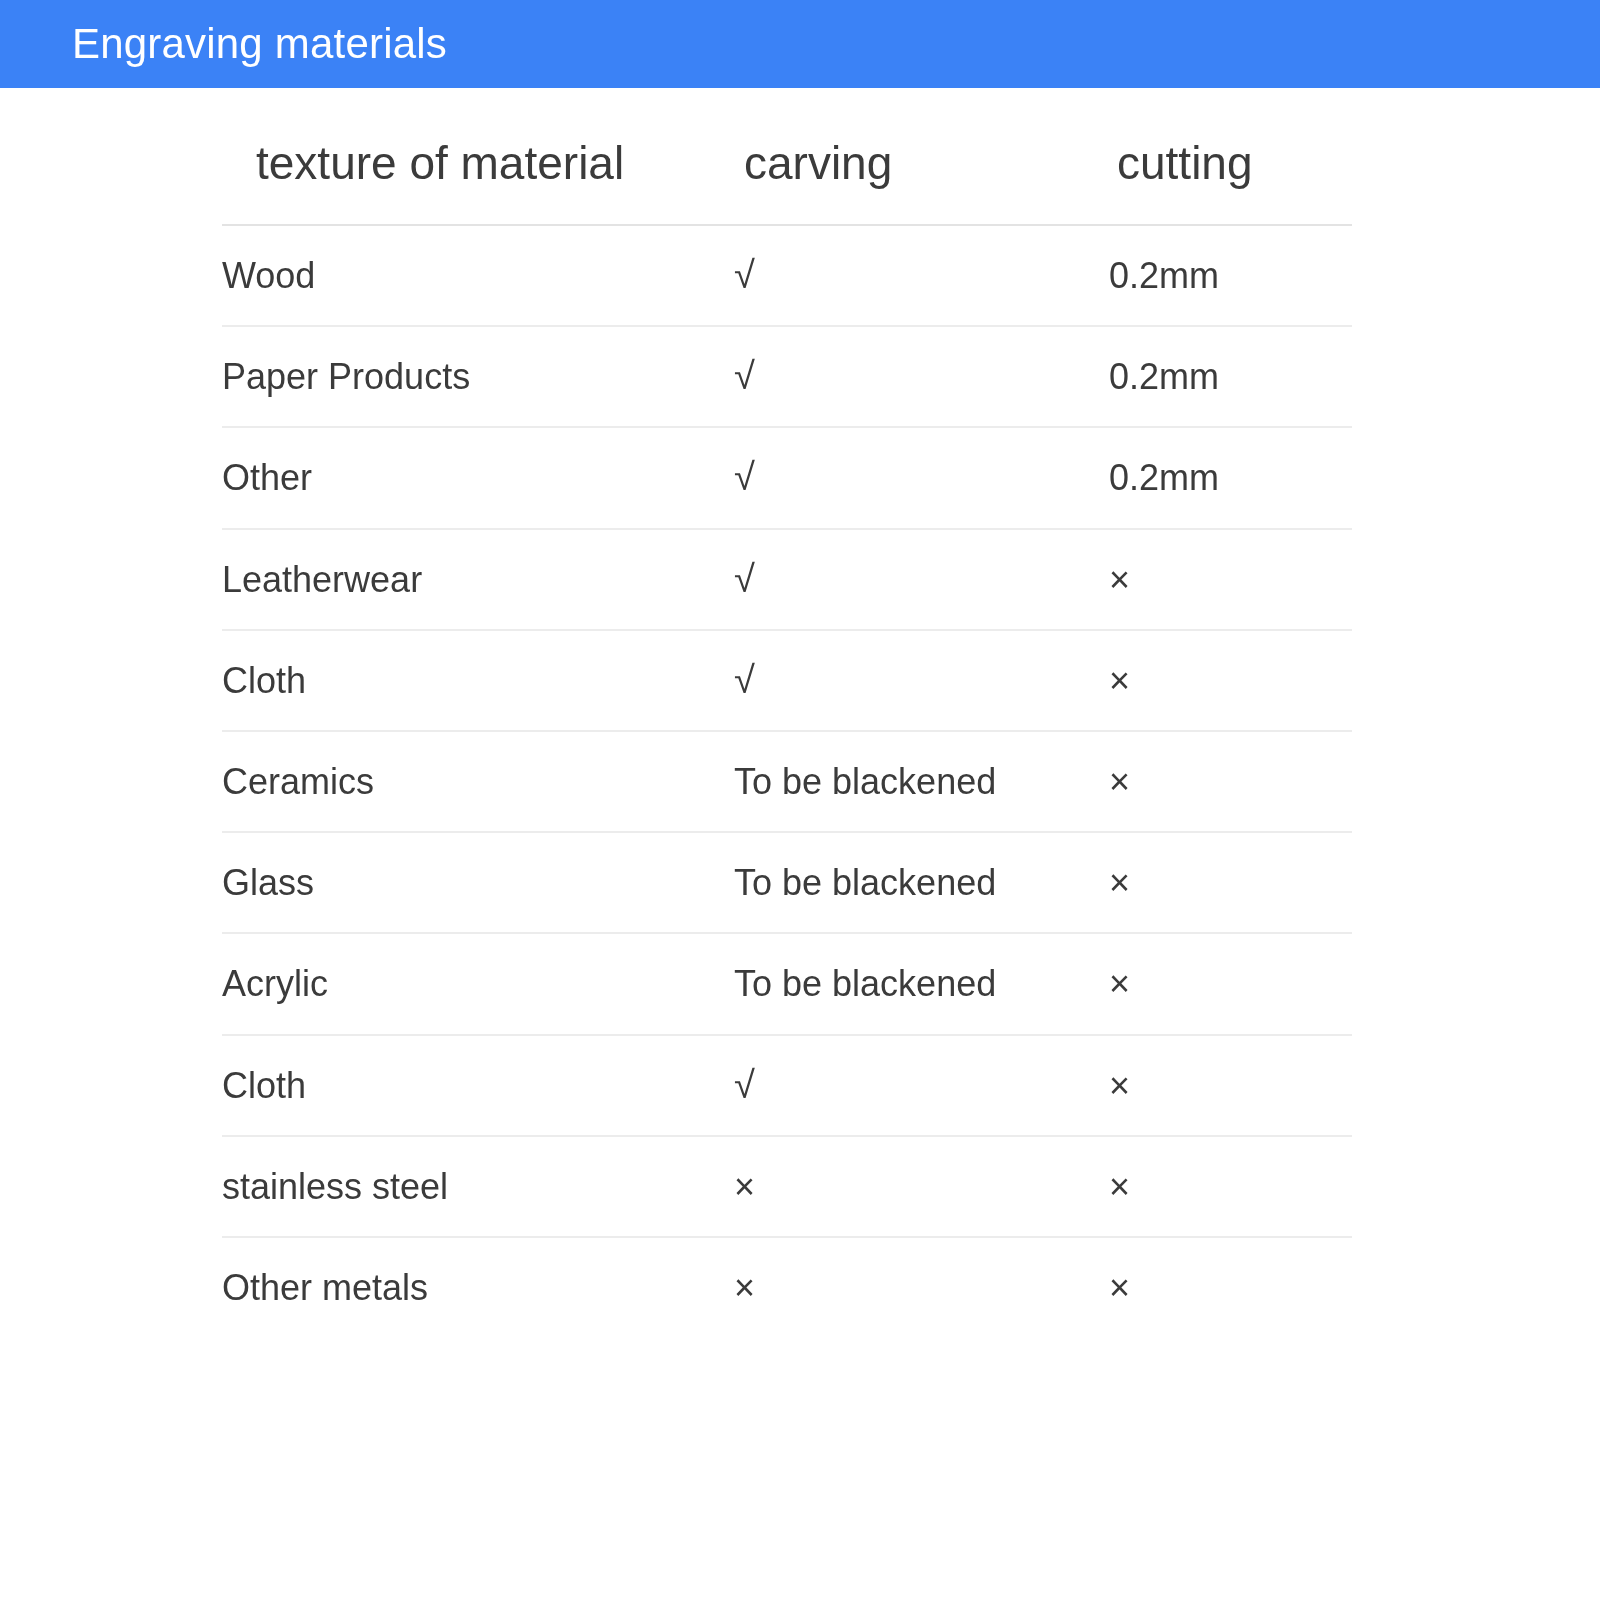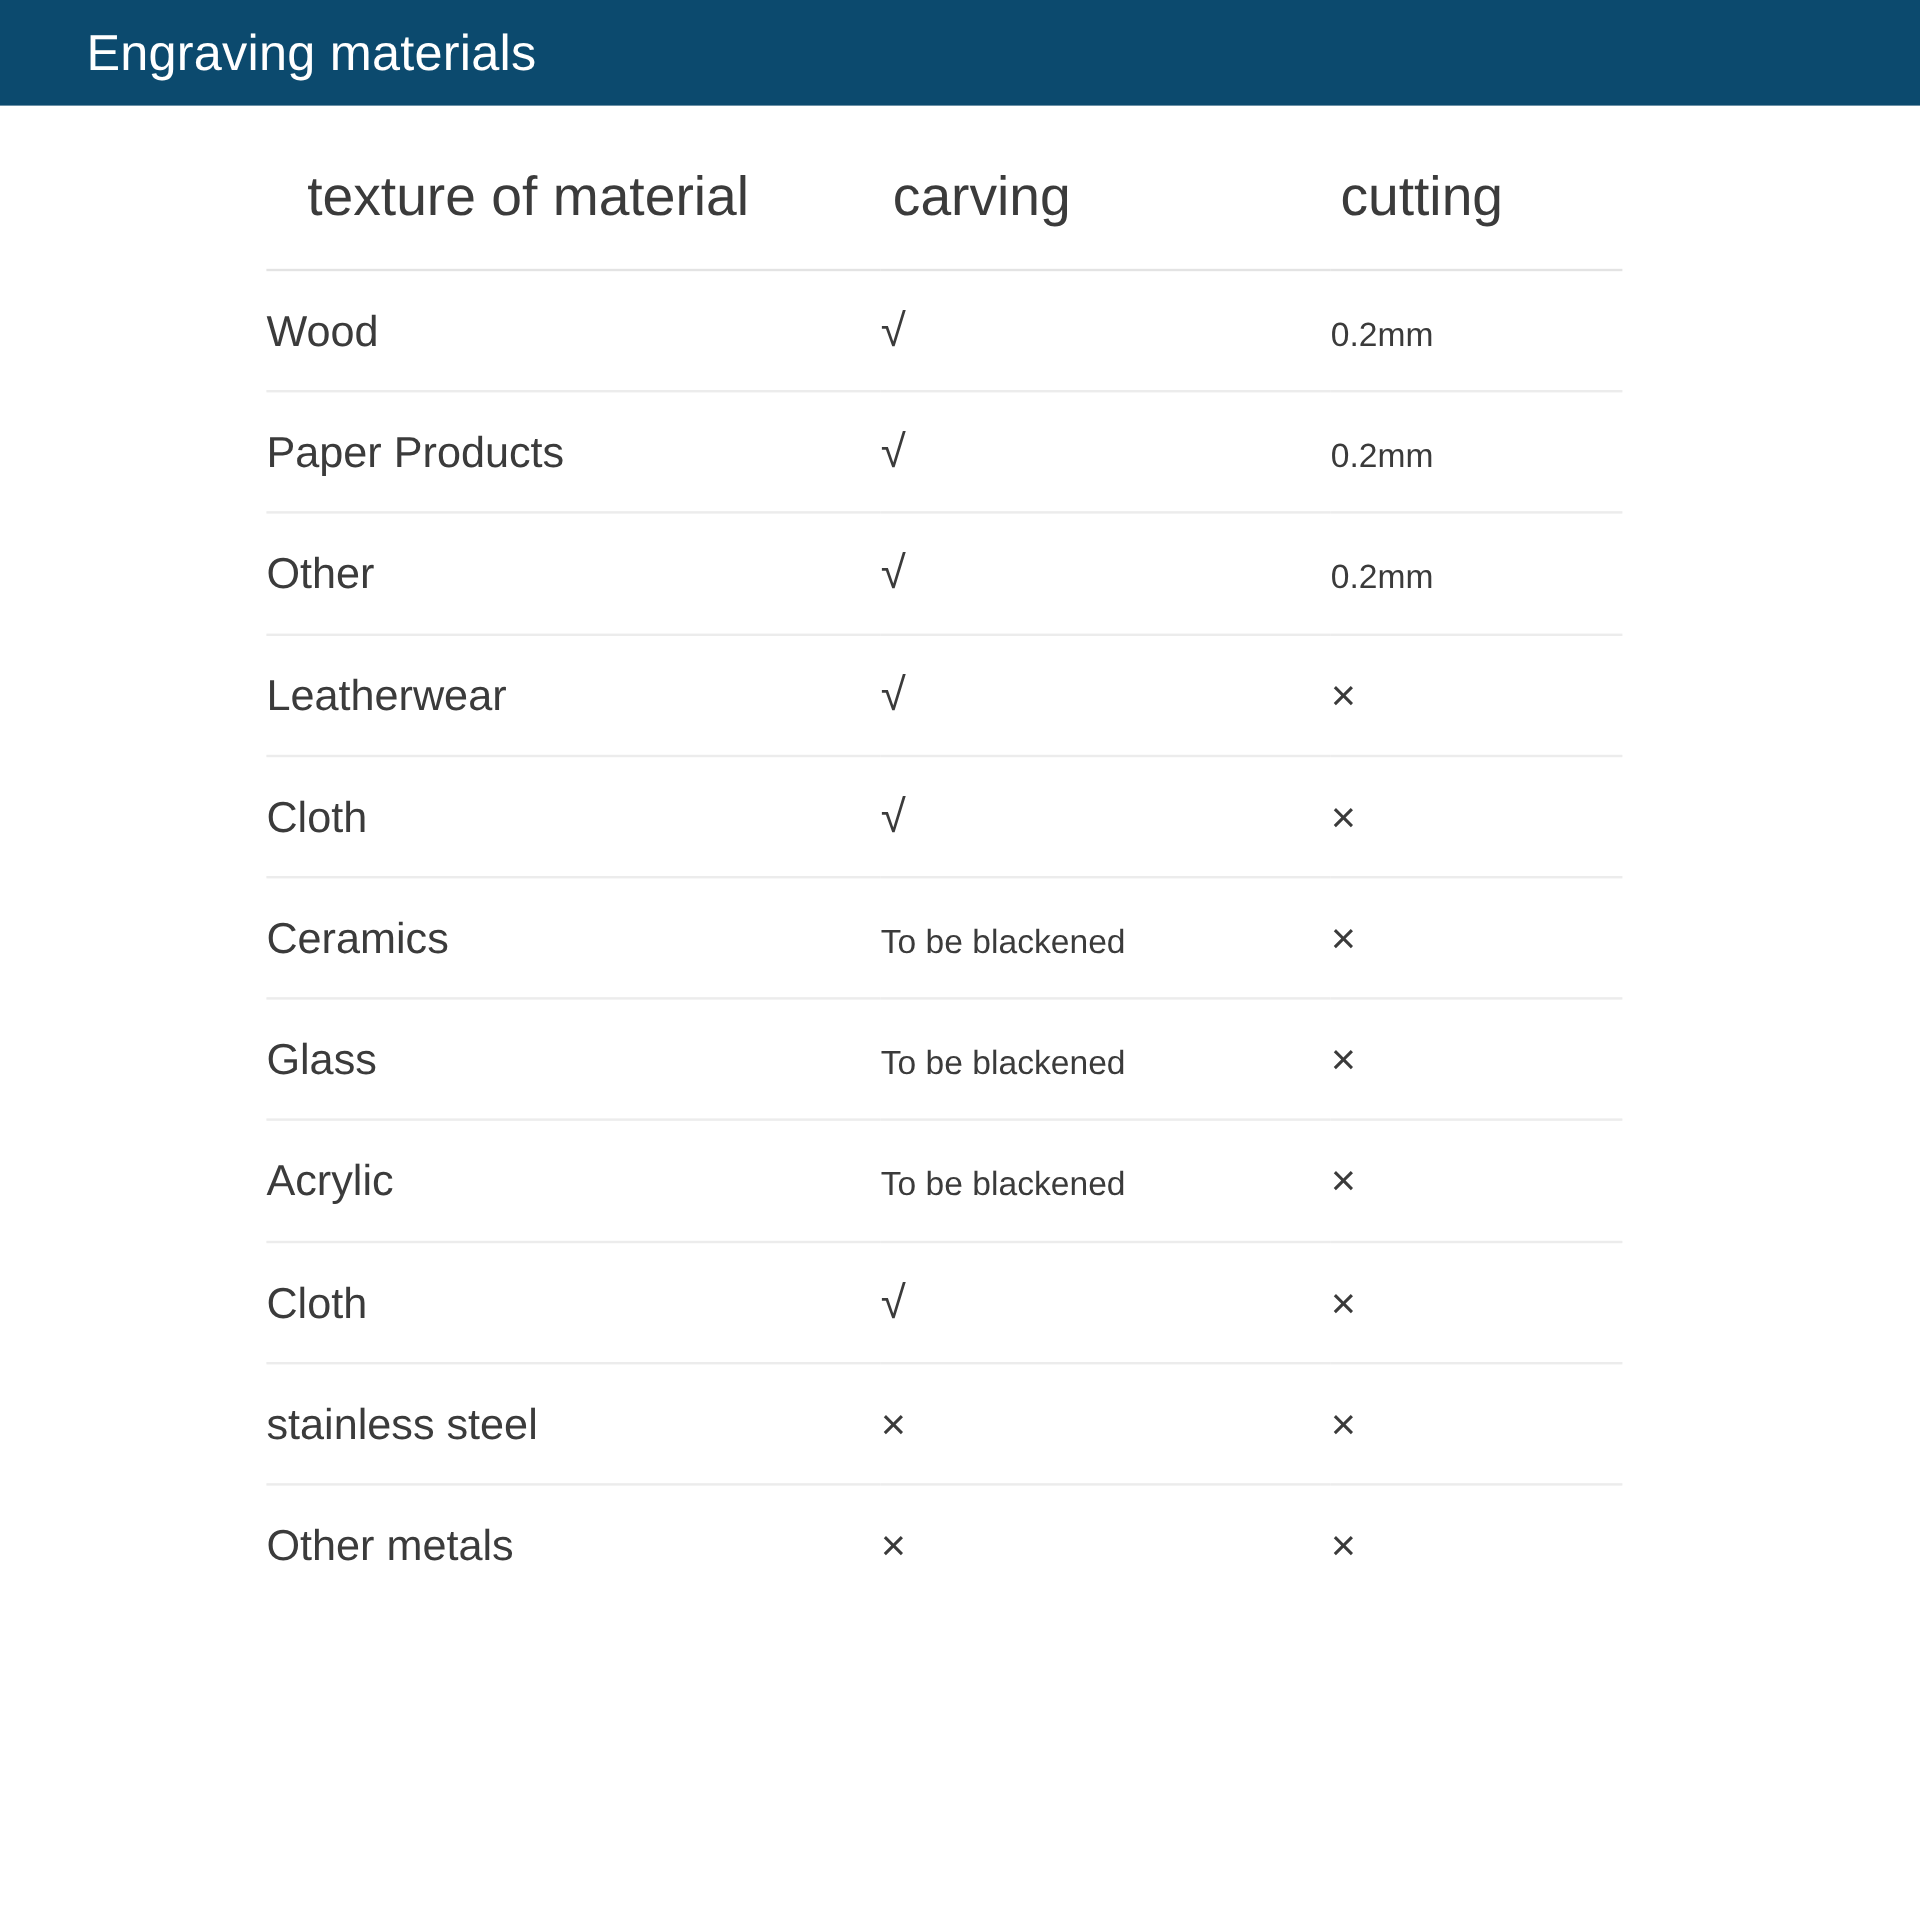--- a/index.html
+++ b/index.html
@@ -17,21 +17,21 @@
 
   .page {
     width: 1600px;
     height: 1600px;
     position: relative;
     background: #ffffff;
   }
 
   .title-bar {
     height: 88px;
-    background: #0c4a6e;
+    background: #3b82f6;
     display: flex;
     align-items: center;
     padding-left: 72px;
     box-sizing: border-box;
   }
   .title-bar .title {
     color: #ffffff;
     font-size: 42px;
     font-weight: 400;
     letter-spacing: 0.2px;
@@ -78,21 +78,21 @@
   table.spec tbody tr:last-child td {
     border-bottom: none;
   }
 
   td.cell-material { padding-left: 34px; }
   td.cell-carving  { padding-left: 10px; }
   td.cell-cutting  { padding-left: 8px; }
 
   .mark {
     display: inline-block;
-    font-size: 28px;
+    font-size: 36px;
     line-height: 1;
   }
   .mark.check { font-size: 38px; }
   .mark.cross { font-size: 36px; }
 </style>
 </head>
 <body>
 
 <div class="page">
 

